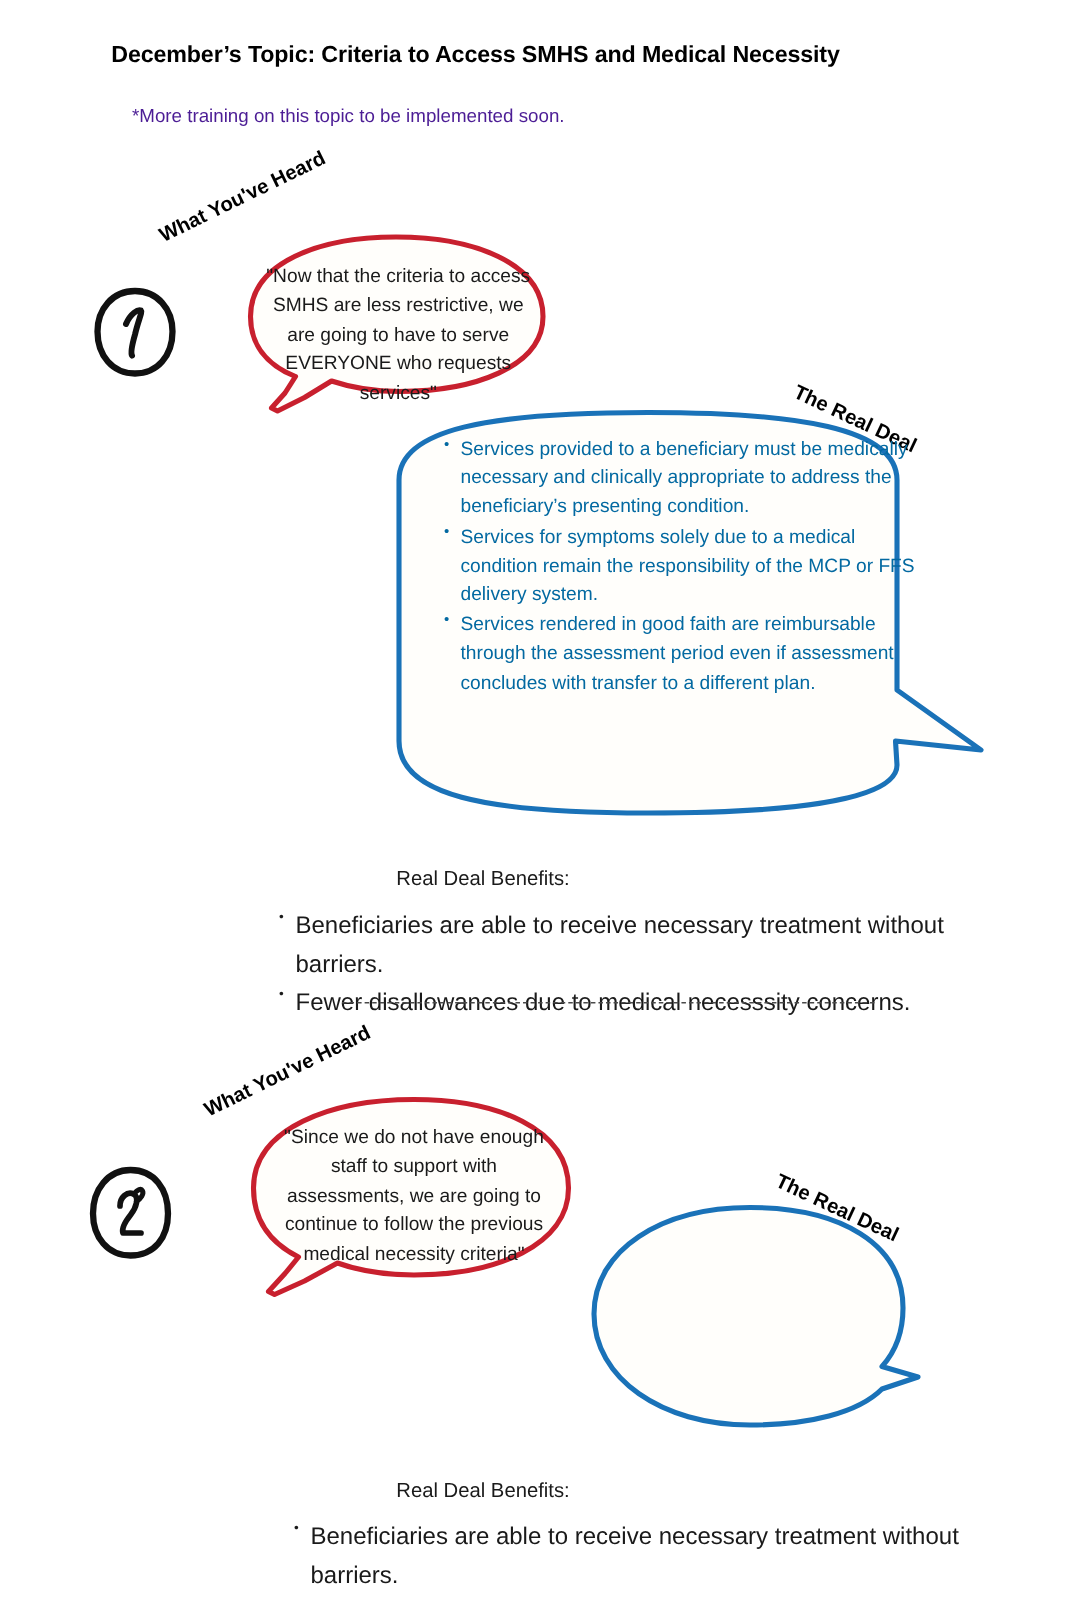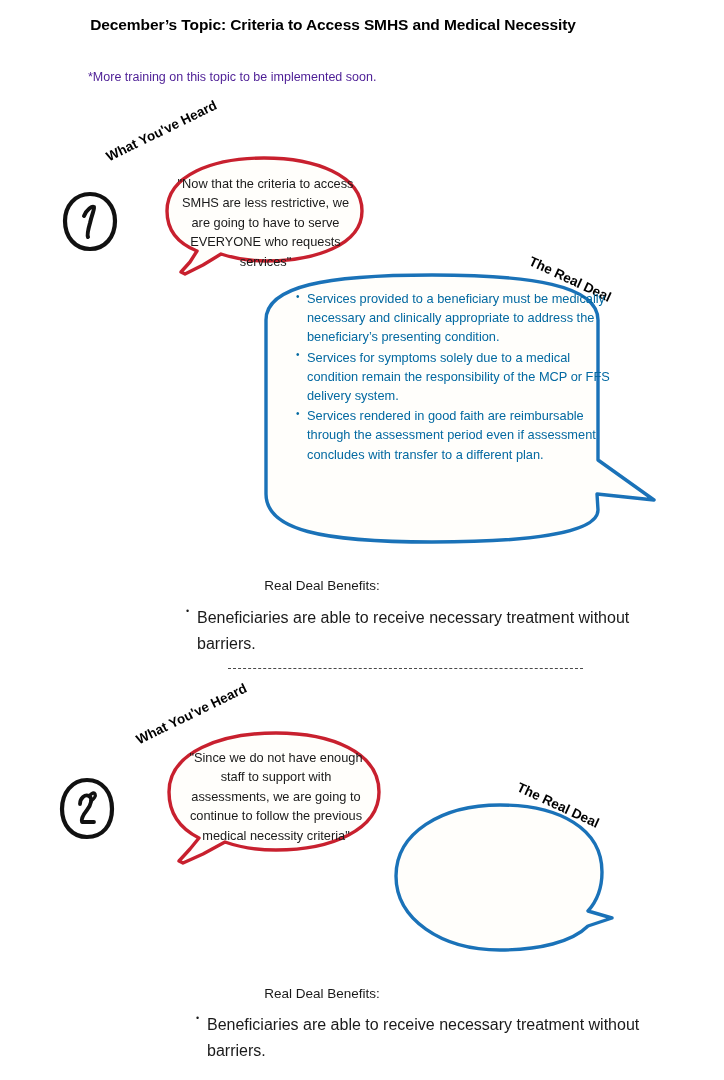--- a/index.html
+++ b/index.html
@@ -12,29 +12,28 @@
     height: 1080px;
     position: relative;
     font-family: "Liberation Sans", sans-serif;
     color: #1a1a1a;
     overflow: hidden;
   }
 
   
   .page-title {
     position: absolute;
-    top: 16px;
+    top: 28px;
     left: 0;
     width: 634px;
     text-align: center;
     font-size: 15.5px;
     font-weight: bold;
     letter-spacing: -0.1px;
     color: #000;
-    margin-left: 16px;
   }
   .subtitle {
     position: absolute;
     top: 70px;
     left: 88px;
     font-size: 12.5px;
     color: #4c1d95;
   }
 
   
@@ -189,20 +188,21 @@
   <ul class="deal-list" style="position:absolute; top:17px; left:30px; width:305px;">
     <li>Services provided to a beneficiary must be medically necessary and clinically appropriate to address the beneficiary’s presenting condition.</li>
     <li> Services for symptoms solely due to a medical condition remain the responsibility of the MCP or FFS delivery system.</li>
     <li>Services rendered in good faith are reimbursable through the assessment period even if assessment concludes with transfer to a different plan.</li>
   </ul>
 </div>
 
 <div class="benefits-heading" style="top:578px;">Real Deal Benefits:</div>
 <ul class="benefits-list" style="top:605px; left:186px; width:460px;">
   <li>Beneficiaries are able to receive necessary treatment without barriers.</li>
+  <li>Fewer disallowances due to medical necesssity concerns.</li>
 </ul>
 
 <div class="divider"></div>
 
 <div class="num-marker" style="top:778px; left:58px;">
   <svg width="58" height="62" viewBox="0 0 58 62">
     <path d="M29 2 C14 2 4 15 4 31 C4 47 14 59 29 59 C45 59 54 47 54 31 C54 15 45 2 29 2 Z" fill="none" stroke="#111111" stroke-width="4.2" stroke-linecap="round"></path>
     <path d="M22 26 C22 20 27 16 31 18 C35 20 33 27 29 32
              C25 37 23 41 24 44 L36 44" fill="none" stroke="#111111" stroke-width="3.8" stroke-linecap="round" stroke-linejoin="round"></path>
     <path d="M31 18 C34 15 36 14 37 16 C38 18 36 21 33 23" fill="none" stroke="#111111" stroke-width="3.4" stroke-linecap="round"></path>

